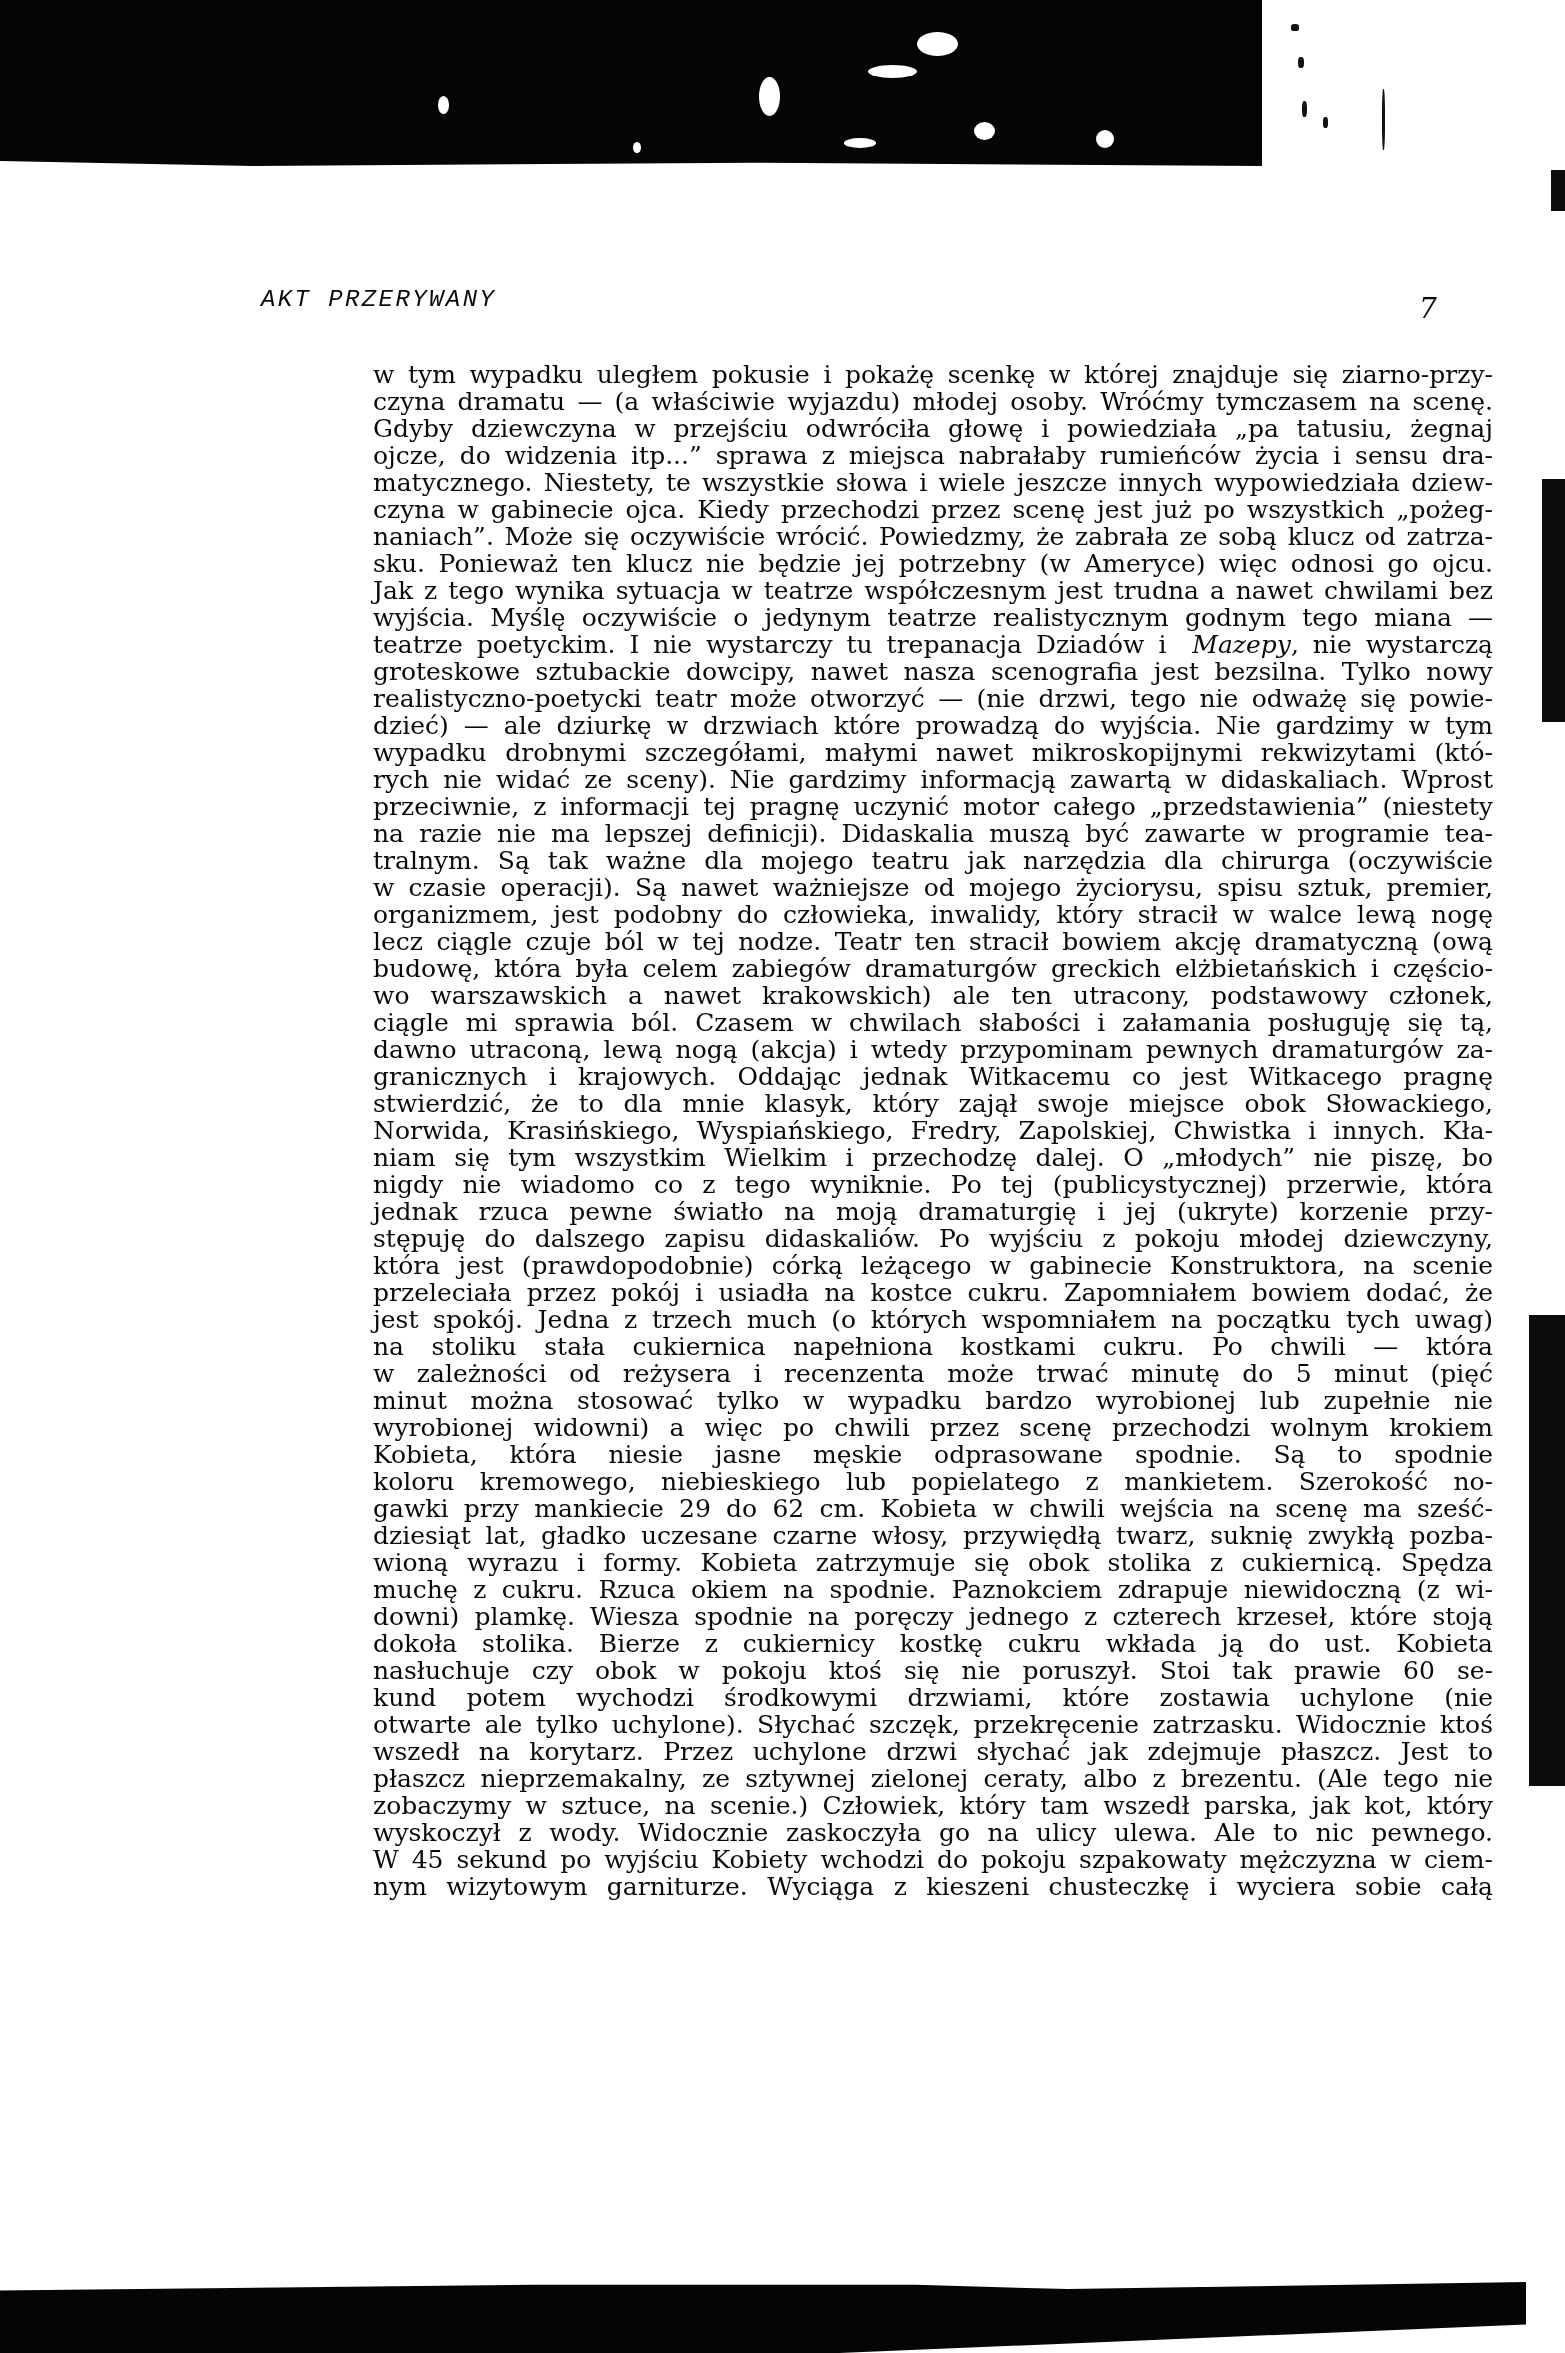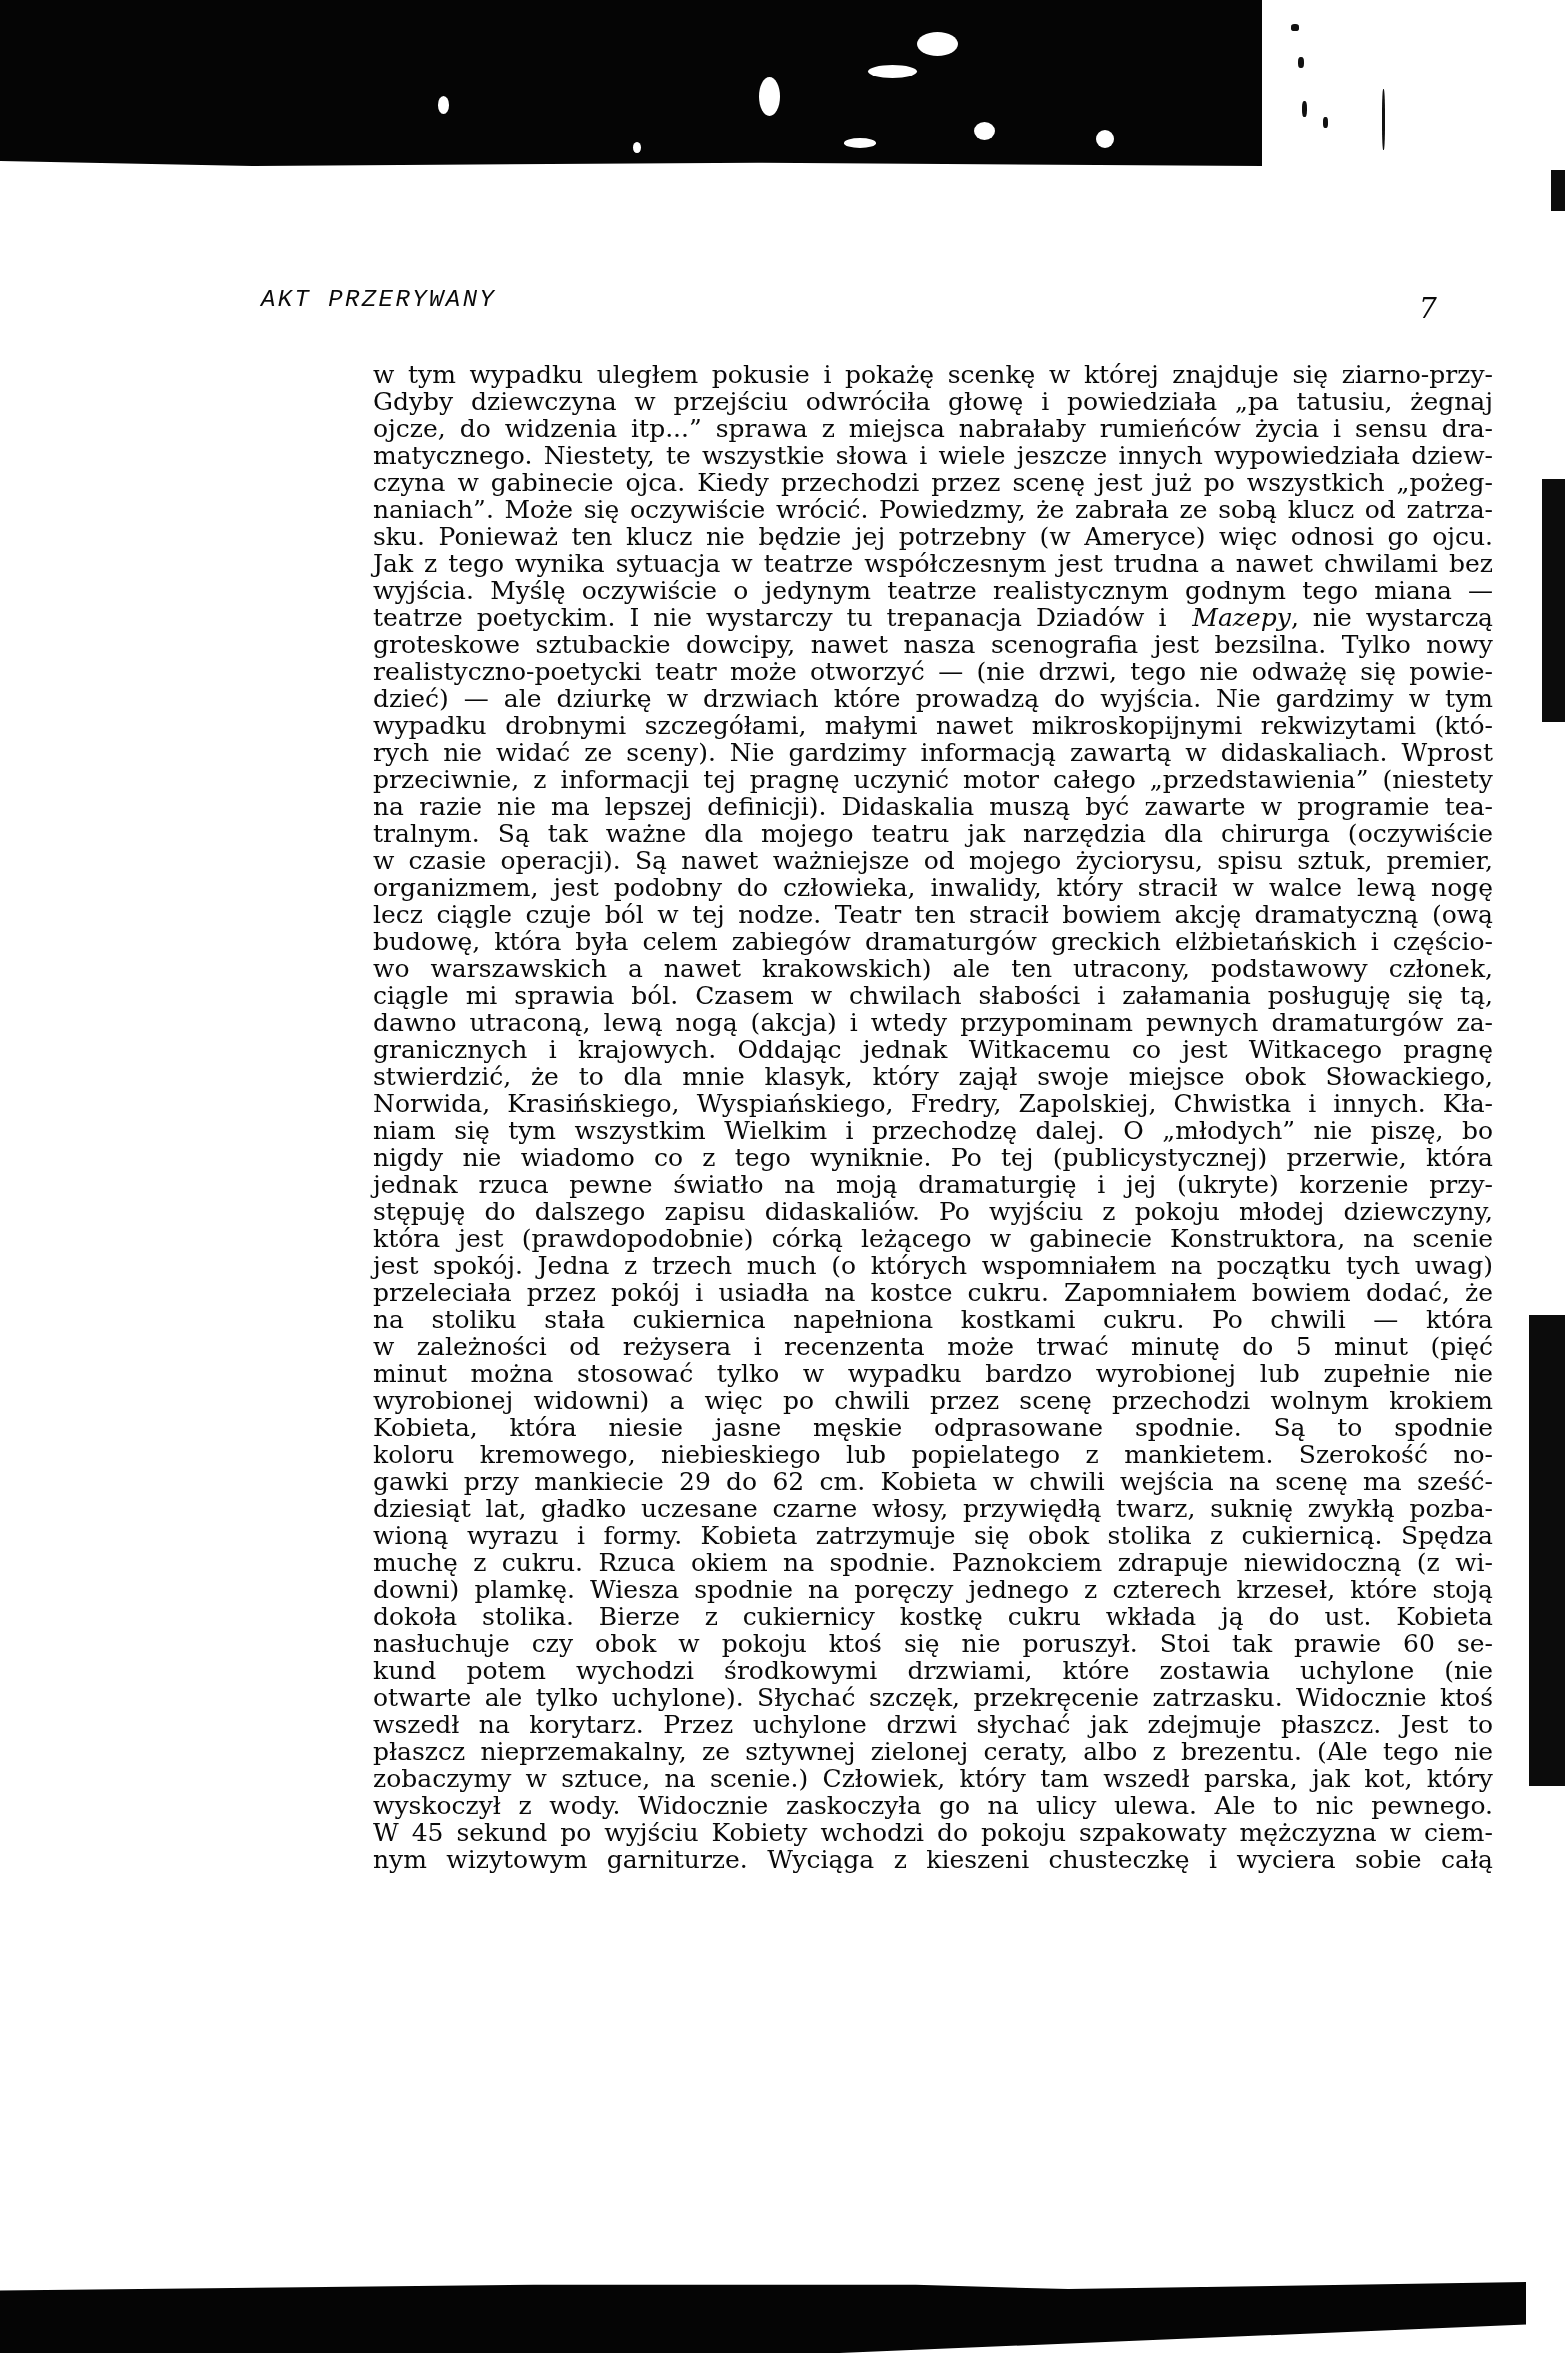--- a/index.html
+++ b/index.html
@@ -96,20 +96,21 @@
 
 <div class="right-margin-blot" style="top:170px;height:41px;width:14.6px;"></div>
 <div class="right-margin-blot" style="top:479px;height:243px;width:24px;"></div>
 <div class="right-margin-blot" style="top:1315px;height:471px;width:37px;"></div>
 
 <div class="running-head">AKT PRZERYWANY</div>
 <div class="page-number">7</div>
 
 <div class="body-text">
   <span class="line">w tym wypadku uległem pokusie i pokażę scenkę w której znajduje się ziarno-przy-</span>
+  <span class="line">czyna dramatu — (a właściwie wyjazdu) młodej osoby. Wróćmy tymczasem na scenę.</span>
   <span class="line">Gdyby dziewczyna w przejściu odwróciła głowę i powiedziała „pa tatusiu, żegnaj</span>
   <span class="line">ojcze, do widzenia itp...” sprawa z miejsca nabrałaby rumieńców życia i sensu dra-</span>
   <span class="line">matycznego. Niestety, te wszystkie słowa i wiele jeszcze innych wypowiedziała dziew-</span>
   <span class="line">czyna w gabinecie ojca. Kiedy przechodzi przez scenę jest już po wszystkich „pożeg-</span>
   <span class="line">naniach”. Może się oczywiście wrócić. Powiedzmy, że zabrała ze sobą klucz od zatrza-</span>
   <span class="line">sku. Ponieważ ten klucz nie będzie jej potrzebny (w Ameryce) więc odnosi go ojcu.</span>
   <span class="line">Jak z tego wynika sytuacja w teatrze współczesnym jest trudna a nawet chwilami bez</span>
   <span class="line">wyjścia. Myślę oczywiście o jedynym teatrze realistycznym godnym tego miana —</span>
   <span class="line">teatrze poetyckim. I nie wystarczy tu trepanacja Dziadów i <em>Mazepy</em>, nie wystarczą</span>
   <span class="line">groteskowe sztubackie dowcipy, nawet nasza scenografia jest bezsilna. Tylko nowy</span>
@@ -128,22 +129,22 @@
   <span class="line">ciągle mi sprawia ból. Czasem w chwilach słabości i załamania posługuję się tą,</span>
   <span class="line">dawno utraconą, lewą nogą (akcja) i wtedy przypominam pewnych dramaturgów za-</span>
   <span class="line">granicznych i krajowych. Oddając jednak Witkacemu co jest Witkacego pragnę</span>
   <span class="line">stwierdzić, że to dla mnie klasyk, który zajął swoje miejsce obok Słowackiego,</span>
   <span class="line">Norwida, Krasińskiego, Wyspiańskiego, Fredry, Zapolskiej, Chwistka i innych. Kła-</span>
   <span class="line">niam się tym wszystkim Wielkim i przechodzę dalej. O „młodych” nie piszę, bo</span>
   <span class="line">nigdy nie wiadomo co z tego wyniknie. Po tej (publicystycznej) przerwie, która</span>
   <span class="line">jednak rzuca pewne światło na moją dramaturgię i jej (ukryte) korzenie przy-</span>
   <span class="line">stępuję do dalszego zapisu didaskaliów. Po wyjściu z pokoju młodej dziewczyny,</span>
   <span class="line">która jest (prawdopodobnie) córką leżącego w gabinecie Konstruktora, na scenie</span>
+  <span class="line">przeleciała przez pokój i usiadła na kostce cukru. Zapomniałem bowiem dodać, że</span>
   <span class="line">jest spokój. Jedna z trzech much (o których wspomniałem na początku tych uwag)</span>
-  <span class="line">przeleciała przez pokój i usiadła na kostce cukru. Zapomniałem bowiem dodać, że</span>
   <span class="line">na stoliku stała cukiernica napełniona kostkami cukru. Po chwili — która</span>
   <span class="line">w zależności od reżysera i recenzenta może trwać minutę do 5 minut (pięć</span>
   <span class="line">minut można stosować tylko w wypadku bardzo wyrobionej lub zupełnie nie</span>
   <span class="line">wyrobionej widowni) a więc po chwili przez scenę przechodzi wolnym krokiem</span>
   <span class="line">Kobieta, która niesie jasne męskie odprasowane spodnie. Są to spodnie</span>
   <span class="line">koloru kremowego, niebieskiego lub popielatego z mankietem. Szerokość no-</span>
   <span class="line">gawki przy mankiecie 29 do 62 cm. Kobieta w chwili wejścia na scenę ma sześć-</span>
   <span class="line">dziesiąt lat, gładko uczesane czarne włosy, przywiędłą twarz, suknię zwykłą pozba-</span>
   <span class="line">wioną wyrazu i formy. Kobieta zatrzymuje się obok stolika z cukiernicą. Spędza</span>
   <span class="line">muchę z cukru. Rzuca okiem na spodnie. Paznokciem zdrapuje niewidoczną (z wi-</span>

